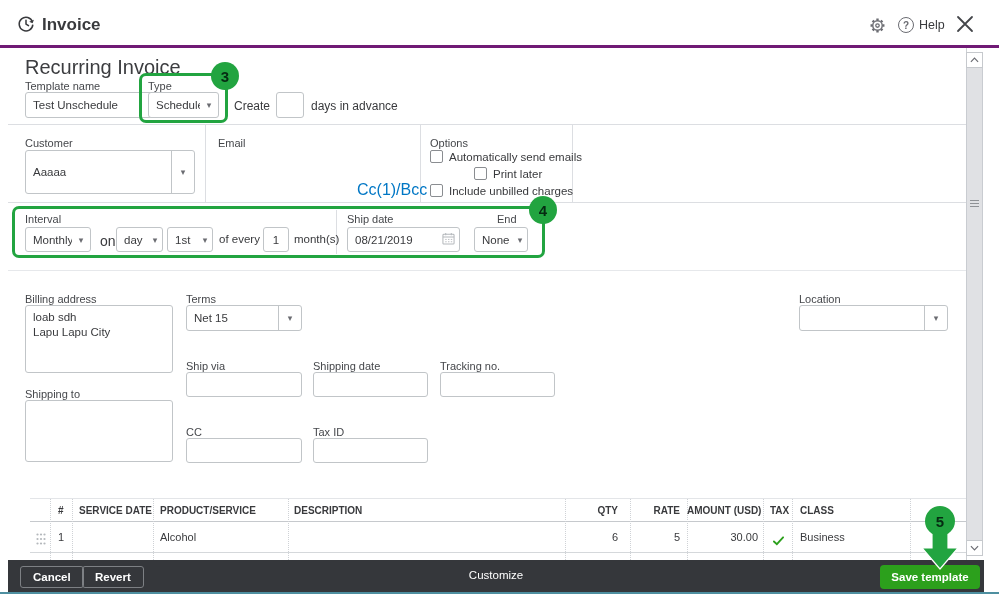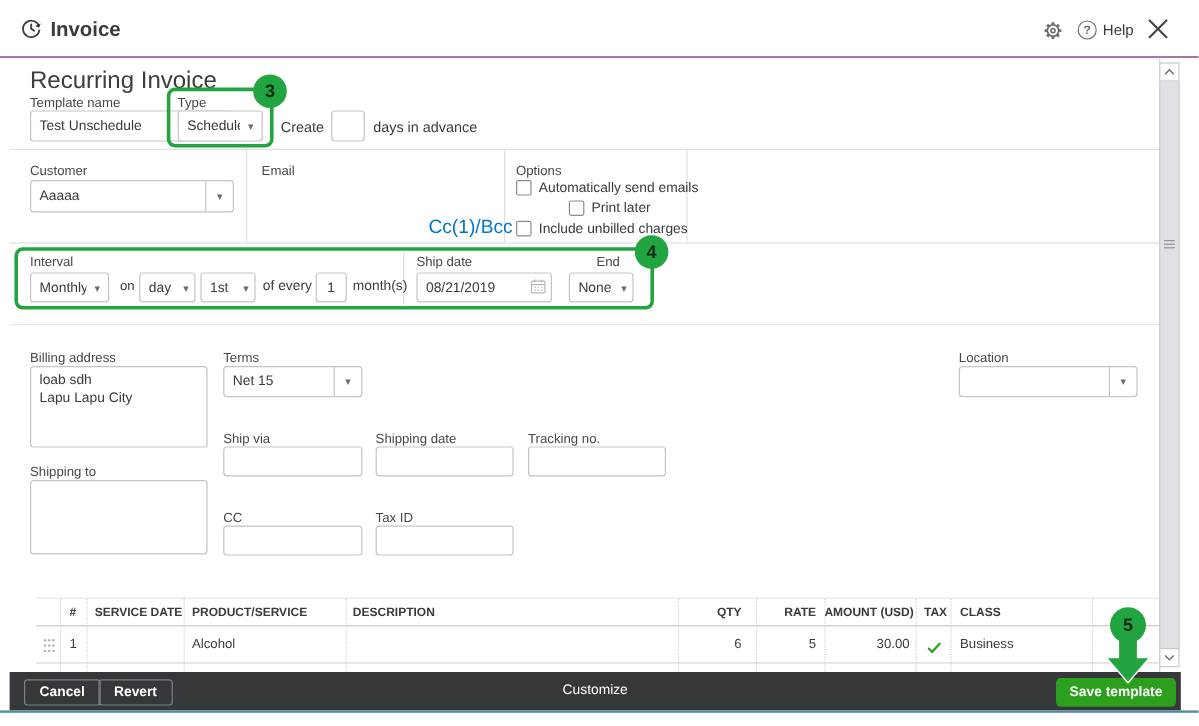--- a/index.html
+++ b/index.html
@@ -1,21 +1,21 @@
 <!DOCTYPE html>
 <html><head>
 <meta charset="utf-8">
 <style>
   * { margin:0; padding:0; box-sizing:border-box; }
   html,body { background:#fff; }
   body { font-family:"Liberation Sans", sans-serif; color:#393a3d; }
   .screen { position:relative; width:999px; height:605px; background:#fff; overflow:hidden; }
 
   
-  .hdr { position:absolute; left:0; top:0; width:999px; height:48px; background:#fff; border-bottom:1px solid #701a75; }
+  .hdr { position:absolute; left:0; top:0; width:999px; height:48px; background:#fff; border-bottom:3px solid #701a75; }
   .hdr-title { position:absolute; left:42px; top:15px; font-size:17px; font-weight:bold; color:#393a3d; }
   .hdr-ic { position:absolute; top:14px; }
   .help-wrap { position:absolute; left:898px; top:17px; display:flex; align-items:center; gap:5px; cursor:pointer; }
   .help-circle { width:16px; height:16px; border:1.5px solid #6b6c72; border-radius:50%; font-size:10px; font-weight:bold; color:#6b6c72; display:flex; align-items:center; justify-content:center; }
   .help-txt { font-size:12.5px; color:#393a3d; }
 
   
   .lbl { position:absolute; font-size:11px; color:#45474b; white-space:nowrap; }
   .txt { position:absolute; font-size:12px; color:#393a3d; white-space:nowrap; }
   .inp { position:absolute; border:1px solid #c1c5c8; border-radius:3px; background:#fff; font-family:"Liberation Sans",sans-serif; font-size:11.5px; color:#393a3d; padding:0 7px; outline:none; }
@@ -111,21 +111,21 @@
   <input class="inp" style="left: 276px; top: 92px; width: 28px; height: 26px;" value="">
   <div class="txt" style="left:311px; top:99px;">days in advance</div>
 
   <div class="hline" style="left:8px; top:124px; width:958px;"></div>
 
   <div class="vline" style="left:205px; top:124px; height:78px;"></div>
   <div class="vline" style="left:420px; top:124px; height:78px;"></div>
   <div class="vline" style="left:572px; top:124px; height:78px;"></div>
 
   <div class="lbl" style="left:25px; top:137px;">Customer</div>
-  <div class="sel" style="left:25px; top:150px; width:170px; height:27px;">
+  <div class="sel" style="left:25px; top:150px; width:170px; height:44px;">
     <span class="sv">Aaaaa</span>
     <span class="car sep">▾</span>
   </div>
 
   <div class="lbl" style="left:218px; top:137px;">Email</div>
   <div class="link" style="left:357px; top:181px;">Cc(1)/Bcc</div>
 
   <div class="lbl" style="left:430px; top:137px;">Options</div>
   <div class="chk-row" style="left:430px; top:150px;">
     <span class="chk-box"></span>
@@ -143,21 +143,21 @@
   <div class="hline" style="left:8px; top:202px; width:958px;"></div>
 
   <div class="anno-box" style="left:12px; top:206px; width:533px; height:52px;"></div>
   <div class="vline" style="left:336px; top:210px; height:44px;"></div>
 
   <div class="lbl" style="left:25px; top:213px;">Interval</div>
   <div class="sel" style="left:25px; top:227px; width:66px; height:25px;">
     <span class="sv">Monthly</span>
     <span class="car">▾</span>
   </div>
-  <div class="txt" style="left:100px; top:233px; font-size:11px;">on</div>
+  <div class="txt" style="left:100px; top:233px; font-size:14px;">on</div>
   <div class="sel" style="left:116px; top:227px; width:47px; height:25px;">
     <span class="sv">day</span>
     <span class="car" style="width:14px;">▾</span>
   </div>
   <div class="sel" style="left:167px; top:227px; width:46px; height:25px;">
     <span class="sv">1st</span>
     <span class="car" style="width:14px;">▾</span>
   </div>
   <div class="txt" style="left:219px; top:233px; font-size:11.5px;">of every</div>
   <input class="inp" style="left: 263px; top: 227px; width: 26px; height: 25px; text-align: center;" value="1">

